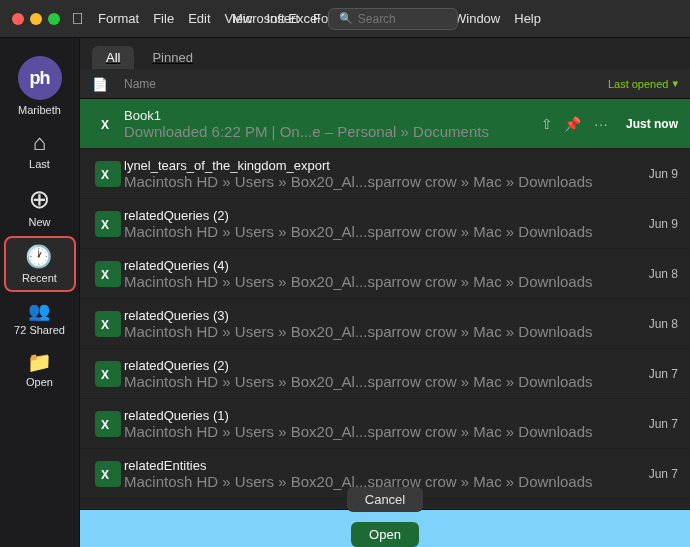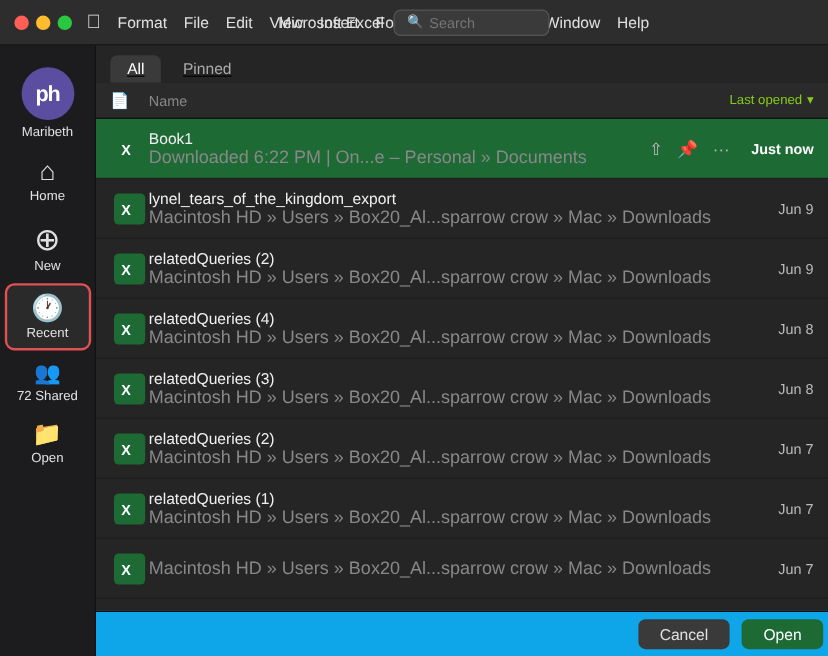--- a/index.html
+++ b/index.html
@@ -258,27 +258,28 @@
       text-align: right;
     }
     .file-date.just-now {
       color: #fff;
       font-weight: 600;
     }
 
     
     .bottom-bar {
       height: 38px;
-      background: #0ea5e9;
+      background: #7dd3fc;
       border-top: 1px solid #111;
       display: flex;
       align-items: center;
       justify-content: flex-end;
-      padding: 0 4px;
+      padding: 0 16px;
       gap: 10px;
+      flex-direction: column;
     }
     .btn {
       padding: 5px 18px;
       border-radius: 6px;
       font-size: 13px;
       cursor: pointer;
       border: none;
     }
     .btn-cancel {
       background: #3a3a3a;
@@ -325,21 +326,21 @@
 
   <div class="sidebar">
 
     <div class="sidebar-item">
       <div class="sidebar-avatar">ph</div>
       <span class="sidebar-label">Maribeth</span>
     </div>
 
     <div class="sidebar-item">
       <span class="sidebar-icon">⌂</span>
-      <span class="sidebar-label">Home</span>
+      <span class="sidebar-label">Last</span>
     </div>
 
     <div class="sidebar-item">
       <span class="sidebar-icon" style="font-size:26px; line-height:1; color:#e0e0e0;">⊕</span>
       <span class="sidebar-label">New</span>
     </div>
 
     <div class="sidebar-item active">
       <span class="sidebar-icon">🕐</span>
       <span class="sidebar-label">Recent</span>
@@ -481,20 +482,21 @@
         </div>
         <div class="file-row">
           <div class="file-icon">
       <div class="excel-icon">
         <svg width="18" height="18" viewBox="0 0 18 18" fill="none">
           <text x="2" y="14" font-size="12" fill="white" font-weight="bold" font-family="Arial">X</text>
         </svg>
       </div>
     </div>
           <div class="file-info">
+      <div class="file-name">relatedEntities</div>
       <div class="file-path">Macintosh HD » Users » Box20_Al...sparrow crow » Mac » Downloads</div>
     </div>
           <div class="file-date">Jun 7</div>
         </div>
         <div class="file-row"></div>
       </div>
 
     <div class="bottom-bar">
       <button class="btn btn-cancel">Cancel</button>
       <button class="btn btn-open">Open</button>

